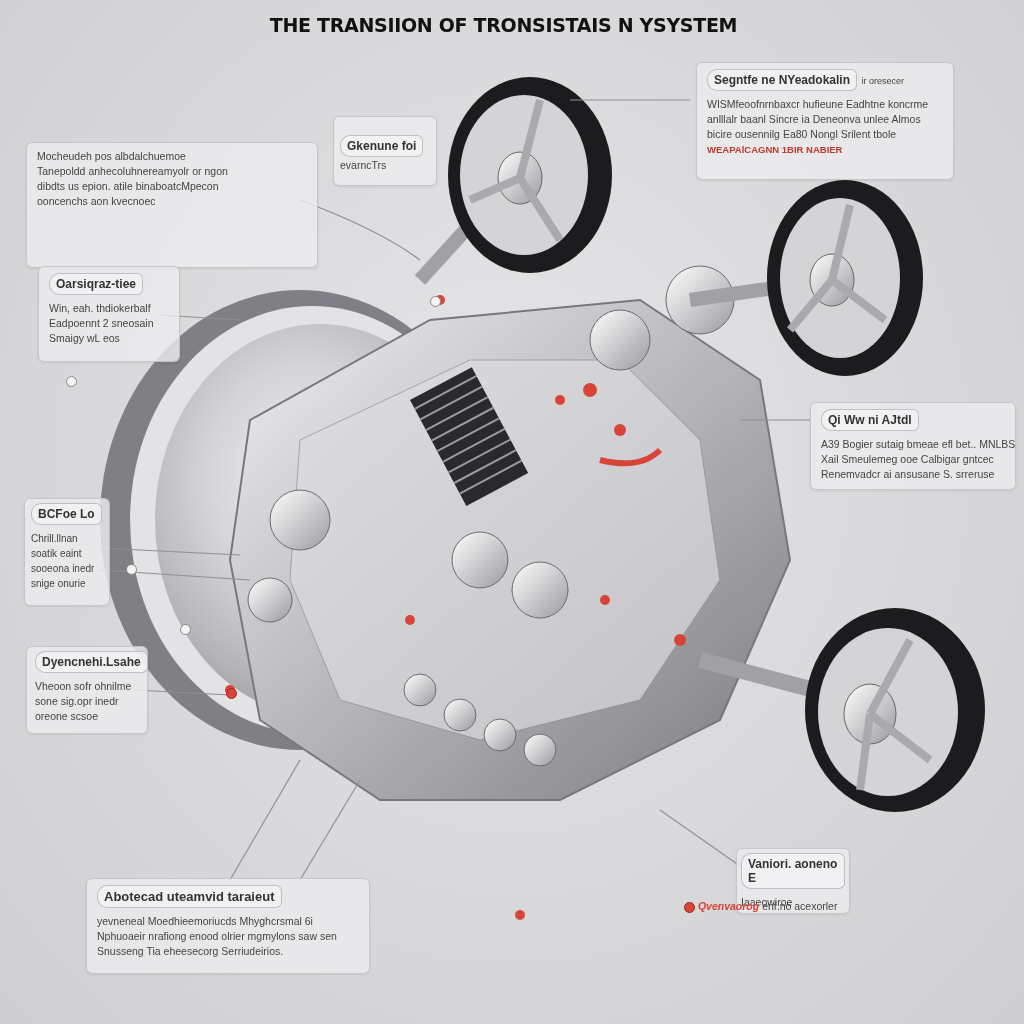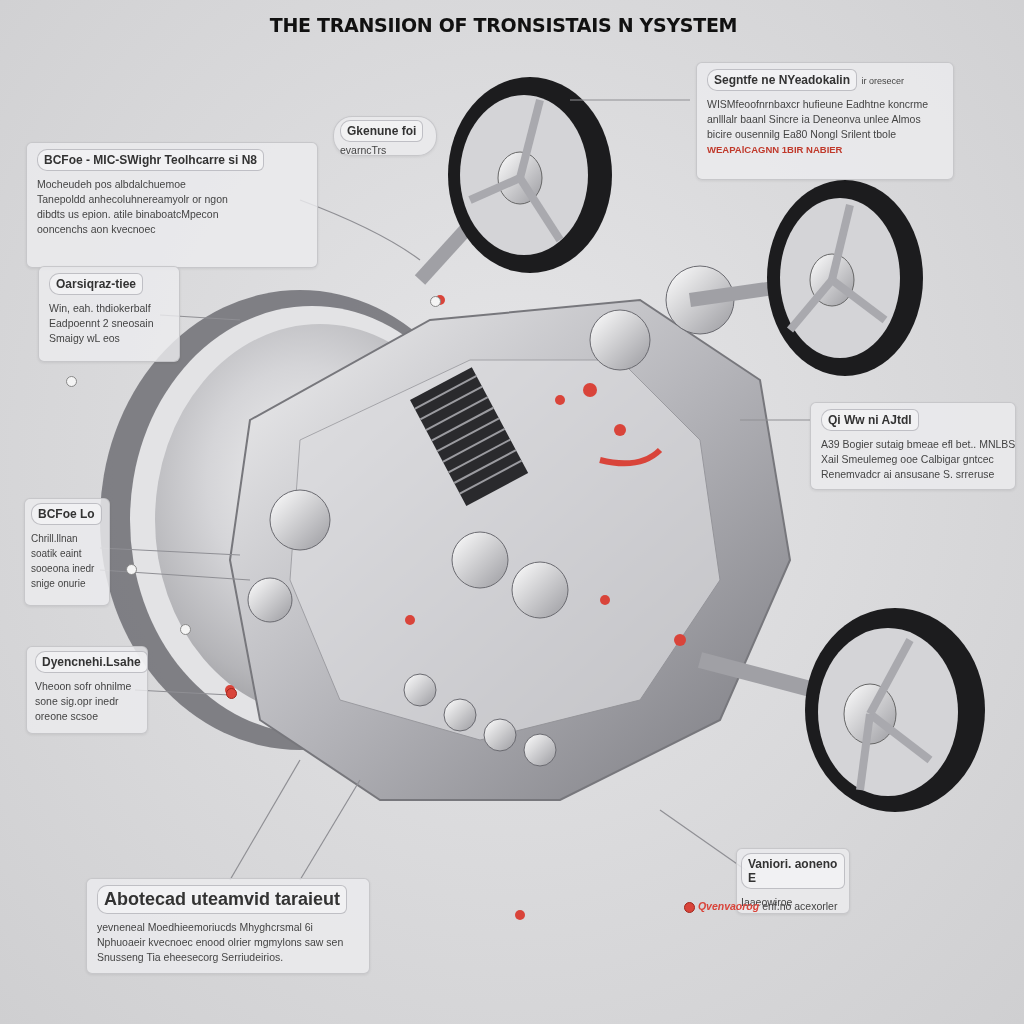--- a/index.html
+++ b/index.html
@@ -141,28 +141,27 @@
     <path d="M135 690 L230 695"></path>
     <path d="M230 880 L300 760"></path>
       <path d="M300 880 L360 780"></path>
     <path d="M810 420 L740 420"></path>
     <path d="M690 100 L570 100"></path>
     <path d="M760 880 L660 810"></path>
   </g>
 </svg>
 
 <div class="callout" style="left:26px;top:142px;width:270px;height:112px;">
-  <div class="head">BCFoe - MIC-SWighr Teolhcarre  si  N8</div>
   <div class="line">Mocheudeh pos albdalchuemoe</div>
   <div class="line">Tanepoldd anhecoluhnereamyolr or ngon</div>
   <div class="line">dibdts us epion. atile binaboatcMpecon</div>
   <div class="line">ooncenchs aon kvecnoec</div>
 </div>
 
-<div class="callout" style="left:333px;top:116px;width:90px;height:32px;padding:3px 6px;border-radius:19px;">
+<div class="callout" style="left:333px;top:116px;width:90px;height:32px;padding:18px 6px;">
   <div class="head" style="margin-bottom:1px;">Gkenune  foi</div>
   <div class="line">evarncTrs</div>
 </div>
 
 <div class="callout" style="left:696px;top:62px;width:236px;height:104px;">
   <div><span class="head">Segntfe ne NYeadokalin</span>
   <span class="line" style="font-size:9px;">ir oresecer</span></div>
   <div class="line">WISMfeoofnrnbaxcr  hufieune Eadhtne koncrme</div>
   <div class="line">anlllalr baanl Sincre ia Deneonva unlee  Almos</div>
   <div class="line">bicire  ousennilg Ea80  Nongl Srilent tbole</div>
@@ -192,23 +191,23 @@
 </div>
 
 <div class="callout" style="left:26px;top:646px;width:104px;height:78px;padding:4px 8px;">
   <div class="head">Dyencnehi.Lsahe</div>
   <div class="line">Vheoon sofr ohnilme</div>
   <div class="line">sone  sig.opr inedr</div>
   <div class="line">oreone  scsoe</div>
 </div>
 
 <div class="callout" style="left:86px;top:878px;width:262px;height:82px;">
-  <div class="head" style="font-size:18px;">Abotecad uteamvid  taraieut</div>
+  <div class="head" style="font-size:13px;">Abotecad uteamvid  taraieut</div>
   <div class="line">yevneneal Moedhieemoriucds  Mhyghcrsmal 6i</div>
-  <div class="line">Nphuoaeir kvecnoec enood  olrier mgmylons  saw sen</div>
+  <div class="line">Nphuoaeir nrafiong enood  olrier mgmylons  saw sen</div>
   <div class="line">Snusseng  Tia eheesecorg  Serriudeirios.</div>
 </div>
 
 <div class="callout" style="left:736px;top:848px;width:104px;height:56px;padding:4px 4px;">
   <div class="head">Vaniori. aoneno E</div>
   <div class="line">Iaaeowiroe</div>
 </div>
 <div style="position:absolute;left:684px;top:900px;font-size:10.5px;white-space:nowrap;">
   <span class="dot red" style="position:relative;display:inline-block;vertical-align:middle;"></span>
   <span style="color:#d9443a;font-weight:bold;font-style:italic;">Qvenvaorog</span>

